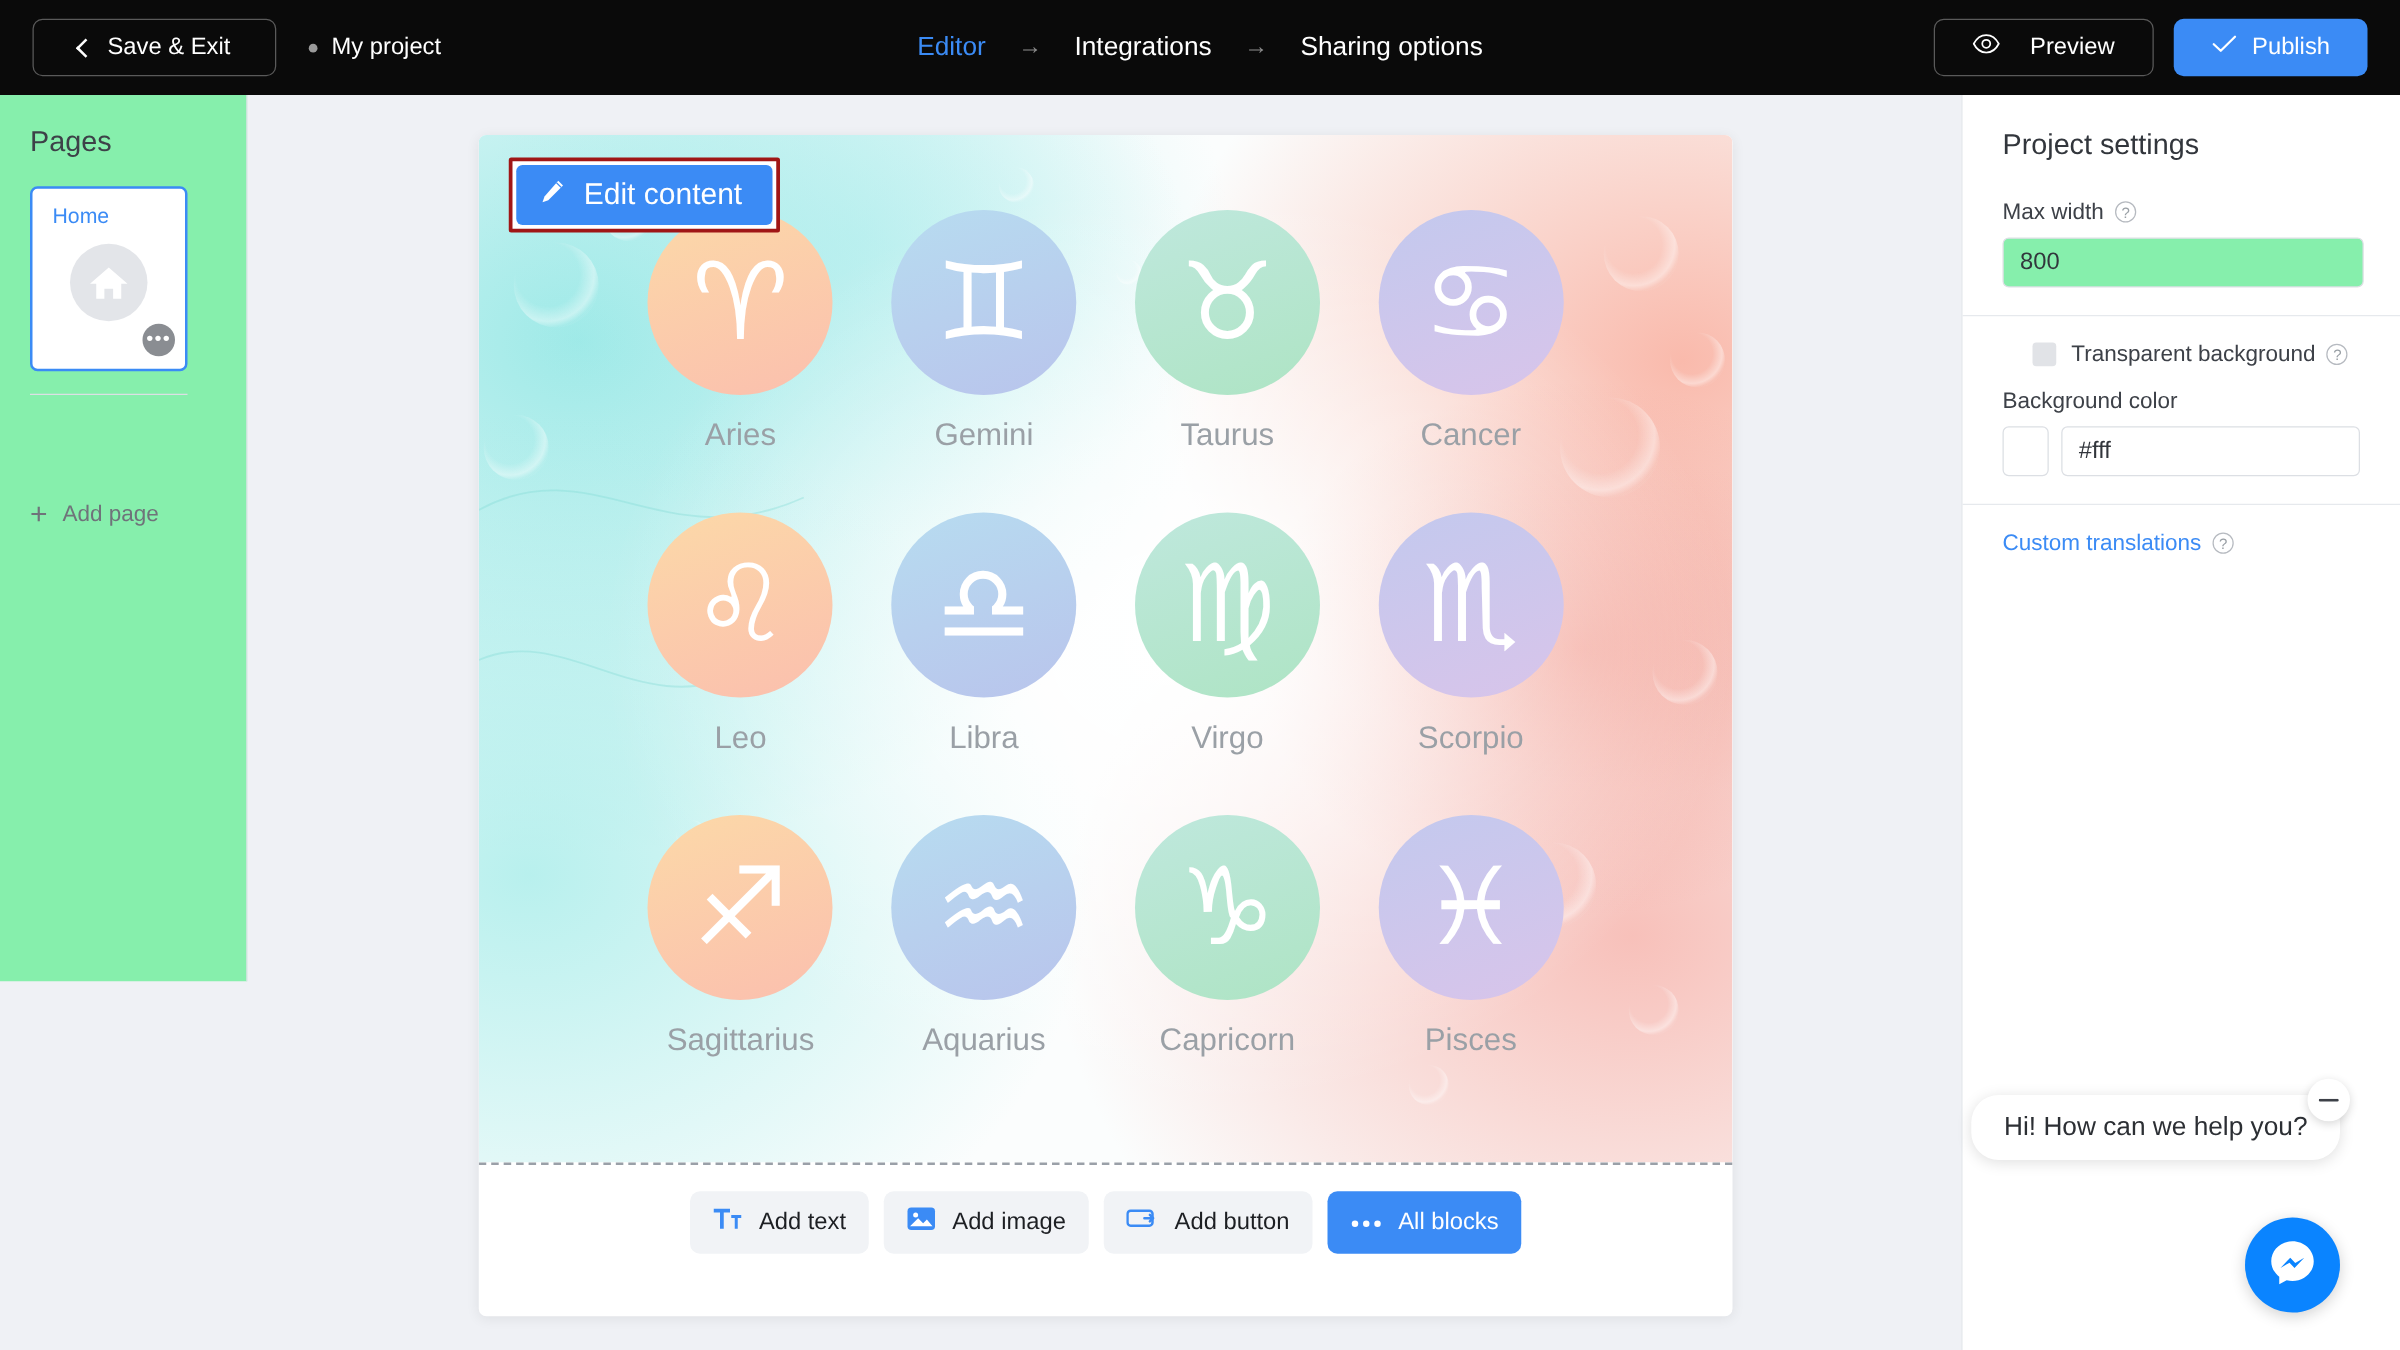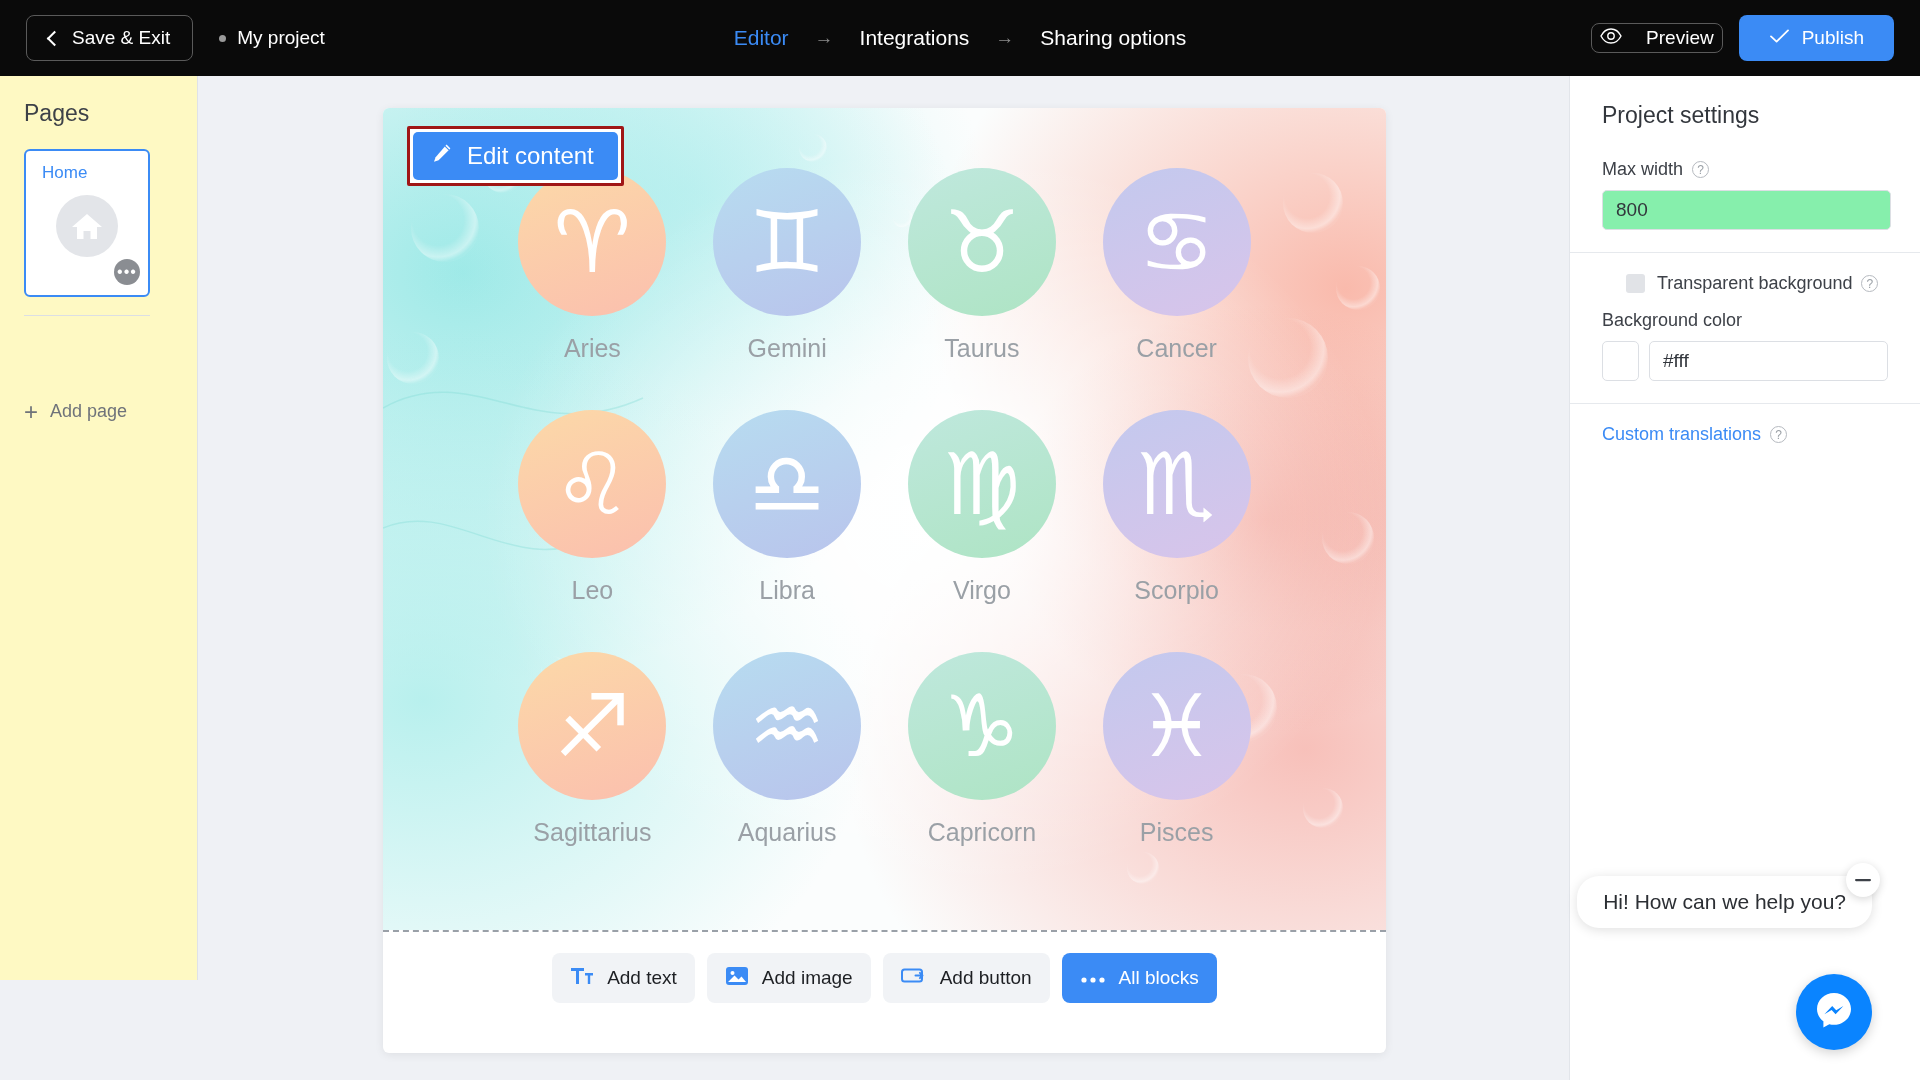--- a/index.html
+++ b/index.html
@@ -10,55 +10,55 @@
     background: #eff1f5;
   }
 
   
   .topbar {
     position: absolute; left: 0; top: 0; width: 1920px; height: 76px;
     background: #0a0a0a; color: #fff;
     display: flex; align-items: center;
   }
   .save-exit {
-    margin-left: 26px; height: 46px; padding: 0 22px;
+    margin-left: 26px; height: 46px; padding: 0 36px;
     border: 1px solid #5a5a5a; border-radius: 8px;
     display: flex; align-items: center; gap: 12px;
     font-size: 19px; color: #fff; background: transparent; cursor: pointer;
     font-family: "Liberation Sans", sans-serif;
   }
   .chev-left { display:block; width: 11px; height: 11px; border-left: 2px solid #fff; border-bottom: 2px solid #fff; transform: rotate(45deg); }
   .proj-wrap { display: flex; align-items: center; gap: 11px; margin-left: 26px; }
   .proj-dot { width: 7px; height: 7px; border-radius: 50%; background: #9a9a9a; }
   .proj-name { font-size: 19px; color: #fff; }
 
   .nav-center {
     position: absolute; left: 50%; transform: translateX(-50%);
     display: flex; align-items: center; gap: 0px;
   }
   .nav-item { font-size: 21px; color: #fff; padding: 0 8px; cursor: pointer; white-space: nowrap;}
   .nav-item.active { color: #3b8bf5; }
   .nav-arrow { color: #8d8d8d; font-size: 19px; padding: 0 18px; }
 
   .topbar-right { position: absolute; right: 26px; display: flex; align-items: center; gap: 16px; }
   .btn-preview {
-    height: 30px; padding: 0 8px; border: 1px solid #5a5a5a; border-radius: 8px;
+    height: 46px; padding: 0 30px; border: 1px solid #5a5a5a; border-radius: 8px;
     background: transparent; color: #fff; font-size: 19px; cursor: pointer;
     display: flex; align-items: center; gap: 24px; font-family: "Liberation Sans", sans-serif;
   }
   .btn-publish {
     height: 46px; padding: 0 30px; border: none; border-radius: 8px;
     background: #3b8bf5; color: #fff; font-size: 19px; cursor: pointer;
     display: flex; align-items: center; gap: 12px; font-family: "Liberation Sans", sans-serif;
   }
 
   
   .sidebar {
-    position: absolute; left: 0; top: 76px; width: 198px; height: 904px;
-    background: #fef9c3; border-right: 1px solid #dfe2e8;
+    position: absolute; left: 0; top: 76px; width: 198px; height: 709px;
+    background: #86efac; border-right: 1px solid #dfe2e8;
   }
   .pages-title { font-size: 23px; color: #3d4148; margin: 24px 0 0 24px; }
   .page-card {
     position: absolute; left: 24px; top: 73px; width: 126px; height: 148px;
     background: #fff; border: 2px solid #3b8bf5; border-radius: 6px;
   }
   .page-card-label { position: absolute; left: 16px; top: 12px; font-size: 17px; color: #3b8bf5; }
   .page-thumb-circle {
     position: absolute; left: 50%; top: 52%; transform: translate(-50%,-50%);
     width: 62px; height: 62px; border-radius: 50%; background: #e3e5e9;

